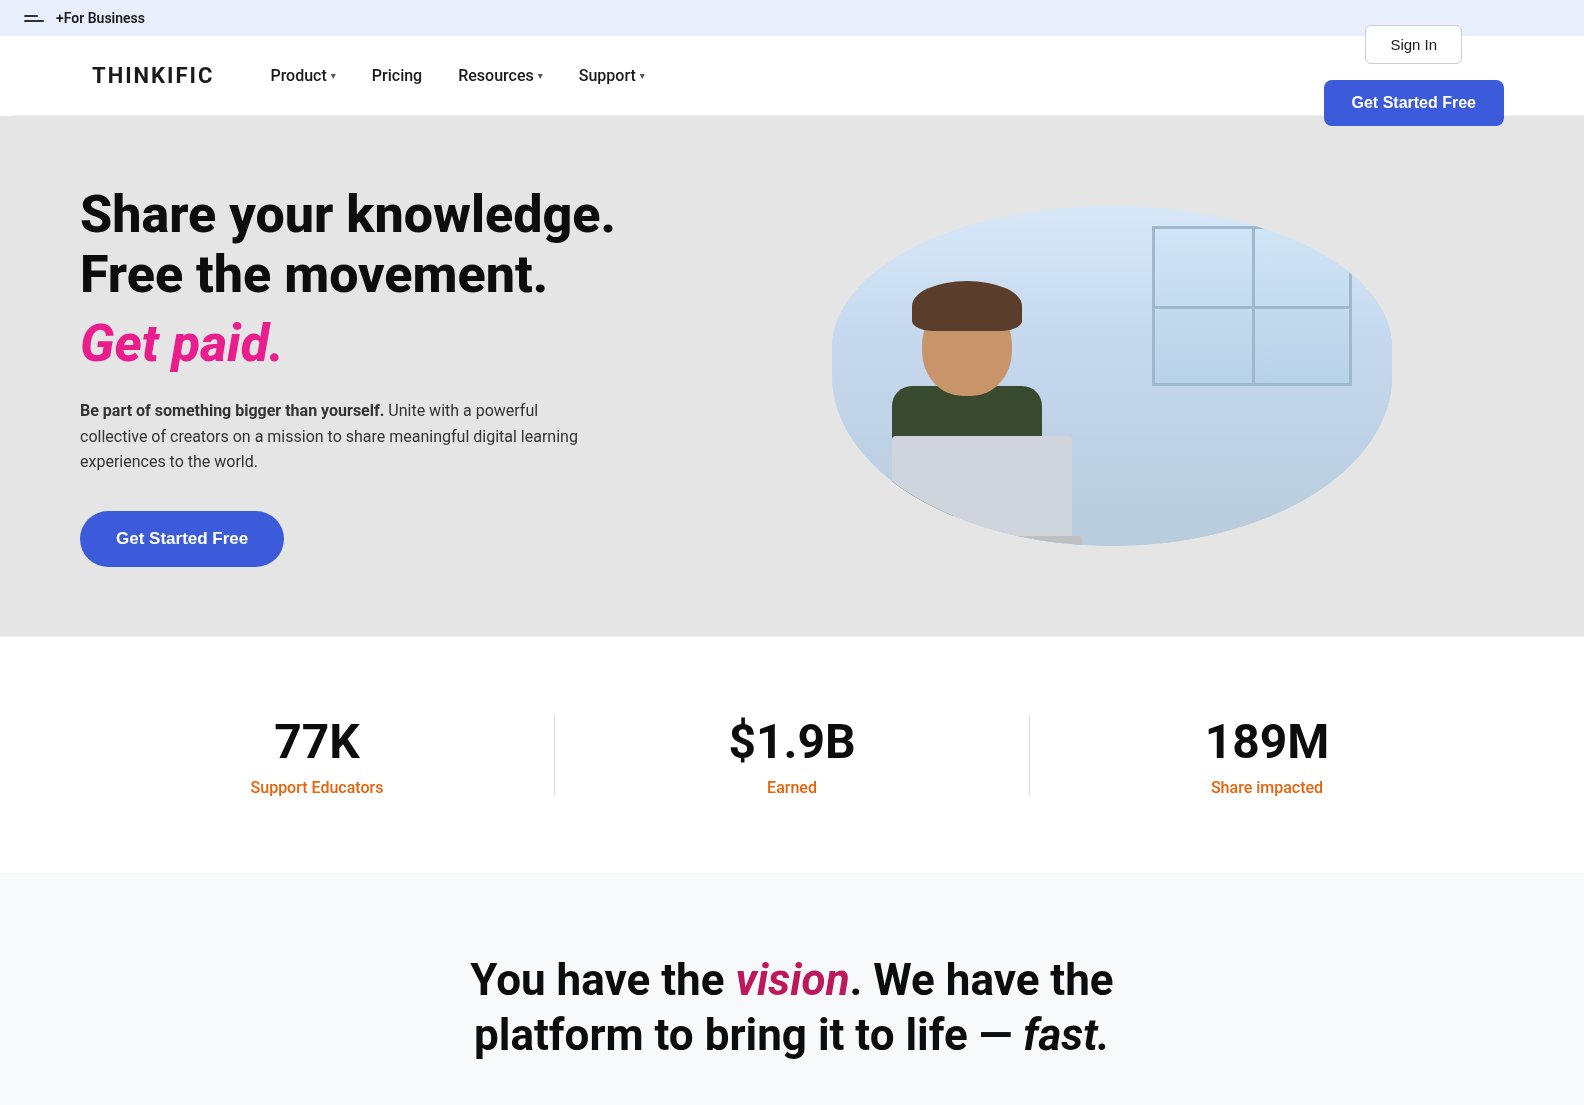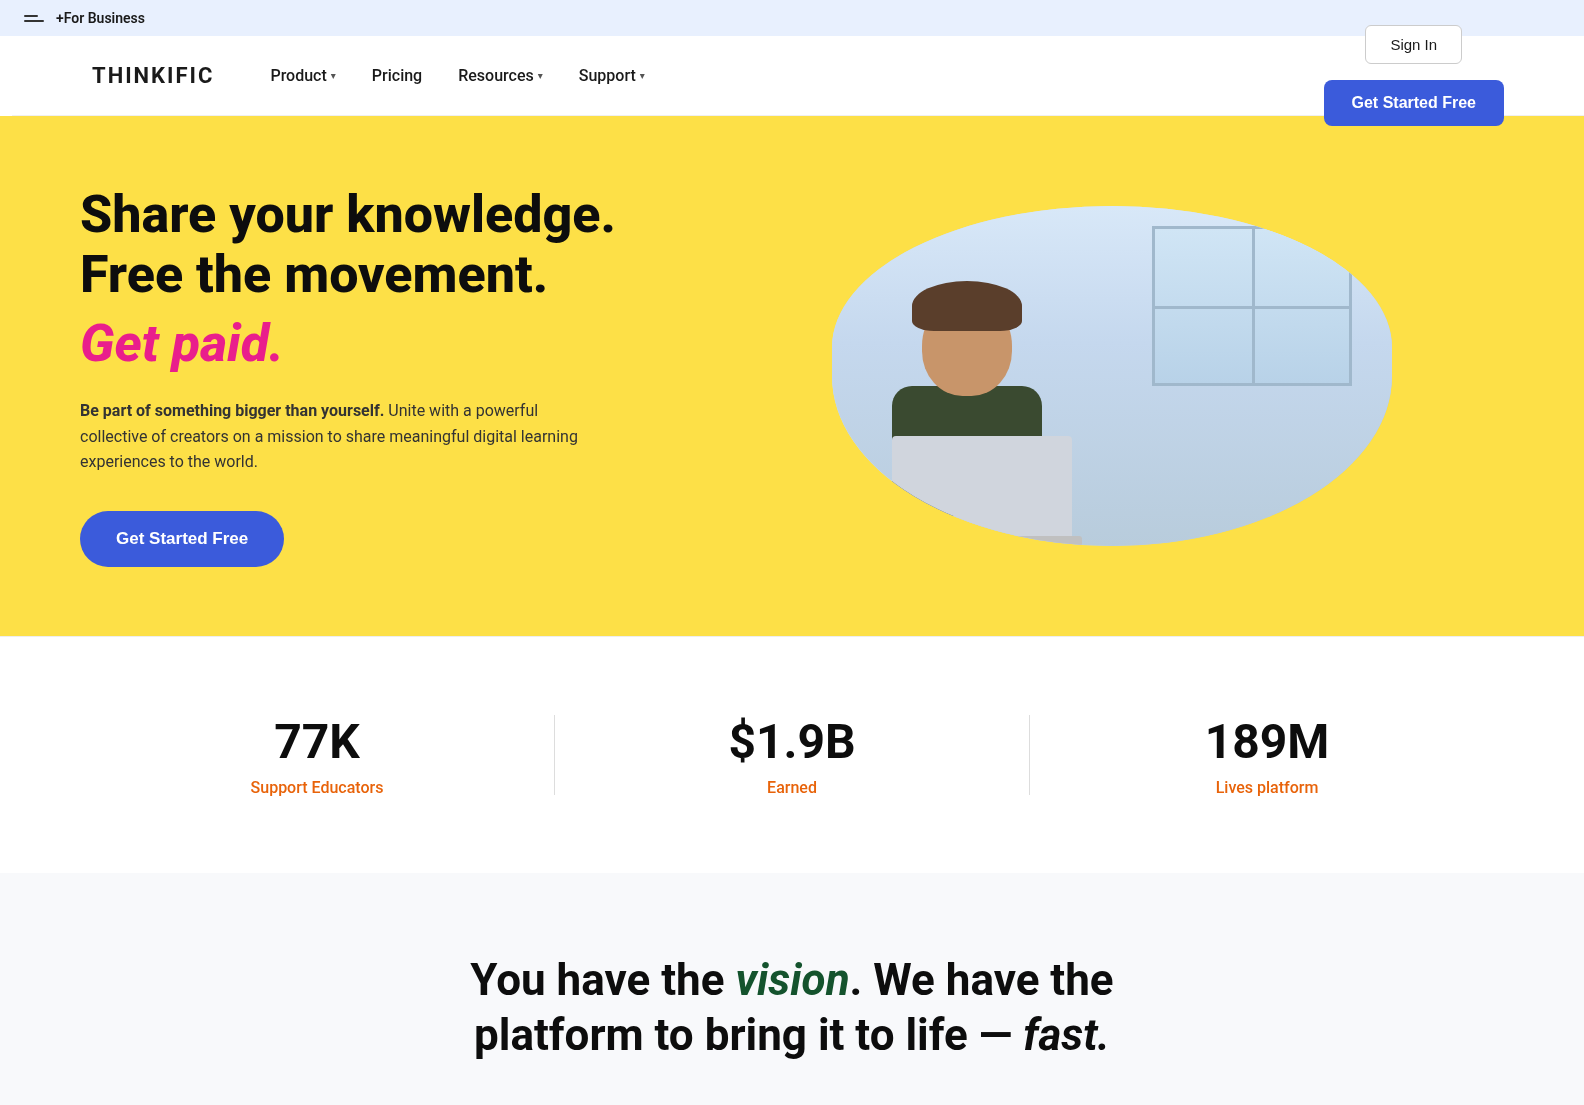--- a/index.html
+++ b/index.html
@@ -101,21 +101,21 @@
       font-size: 16px;
       font-weight: 600;
       cursor: pointer;
     }
 
     
     .hero {
       display: flex;
       align-items: center;
       padding: 60px 80px 60px 80px;
-      background: #fde047;
+      background: #e5e5e5;
       min-height: 520px;
       gap: 60px;
     }
     .hero-content {
       flex: 1;
       max-width: 580px;
     }
     .hero-title {
       font-size: 52px;
       font-weight: 800;
@@ -296,21 +296,21 @@
     }
     .vision-text {
       font-size: 44px;
       font-weight: 700;
       color: #0d0d0d;
       line-height: 1.25;
       max-width: 760px;
       margin: 0 auto;
     }
     .vision-accent {
-      color: #14532d;
+      color: #be185d;
       font-style: italic;
       font-weight: 700;
     }
     .vision-italic {
       font-style: italic;
       font-weight: 700;
       text-align: right;
     }
   </style>
 </head>
@@ -380,21 +380,21 @@
     <span class="stat-label">Support Educators</span>
   </div>
   <div class="stat-divider"></div>
   <div class="stat-item">
     <span class="stat-number">$1.9B</span>
     <span class="stat-label">Earned</span>
   </div>
   <div class="stat-divider"></div>
   <div class="stat-item">
     <span class="stat-number">189M</span>
-    <span class="stat-label">Lives platform</span>
+    <span class="stat-label">Share impacted</span>
   </div>
 </section>
 
 <section class="vision-section">
   <p class="vision-text">
     <span>You have the </span><span class="vision-accent">vision</span><span>. We have the platform to bring it to life — </span><span class="vision-italic">fast.</span>
   </p>
 </section>
 
 </body></html>

